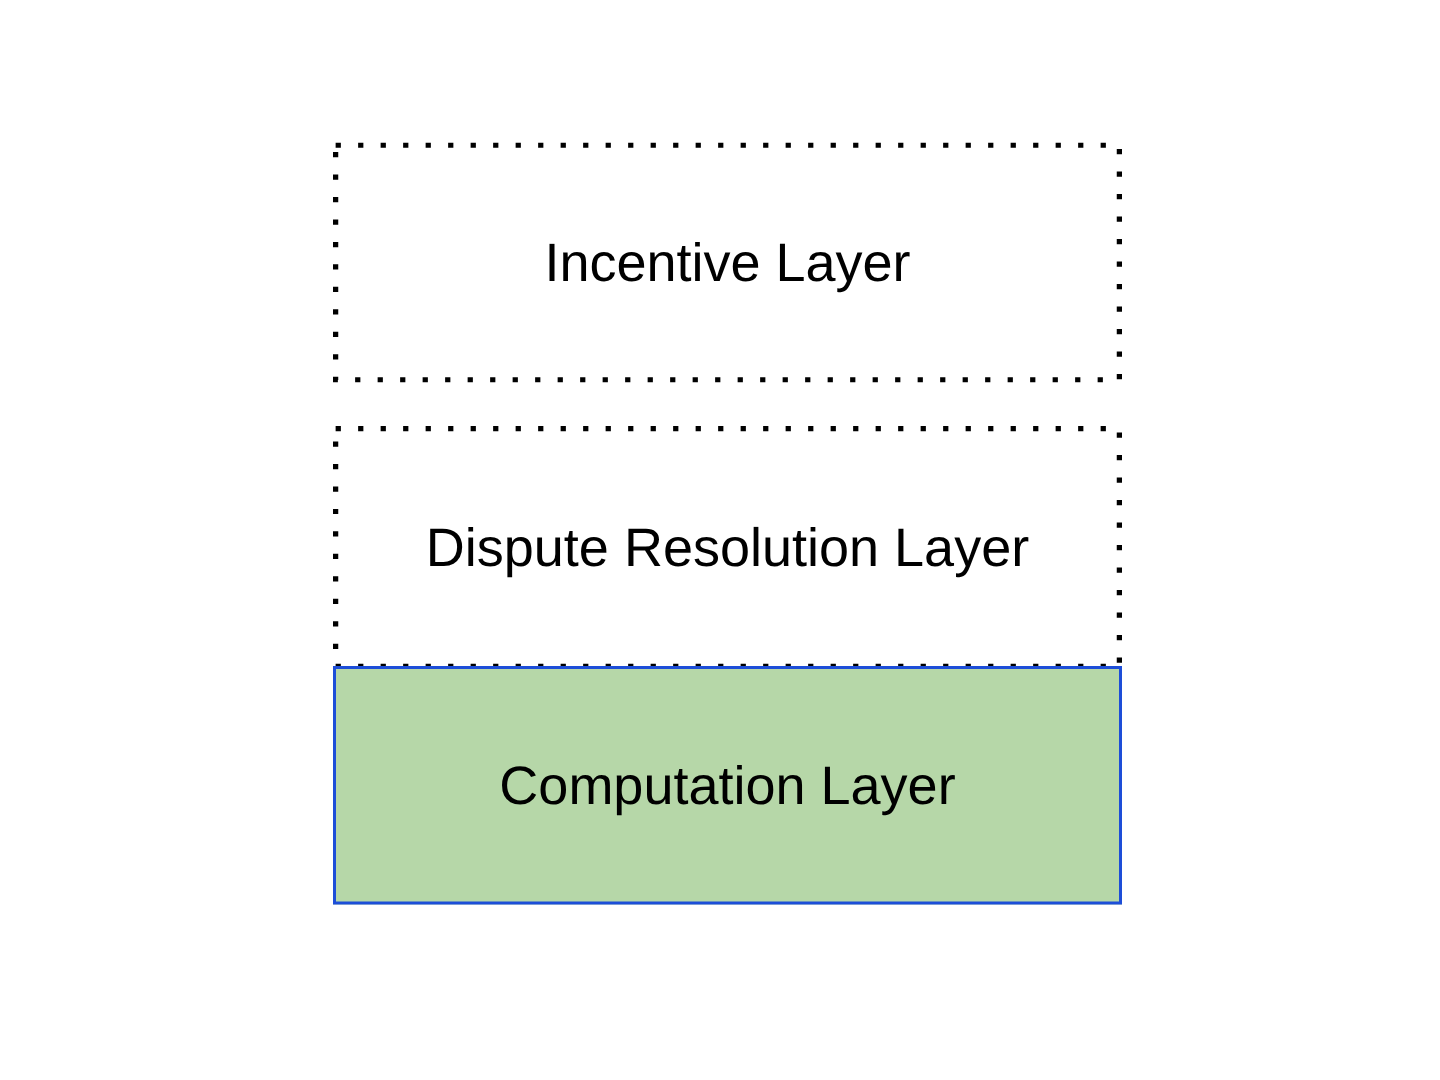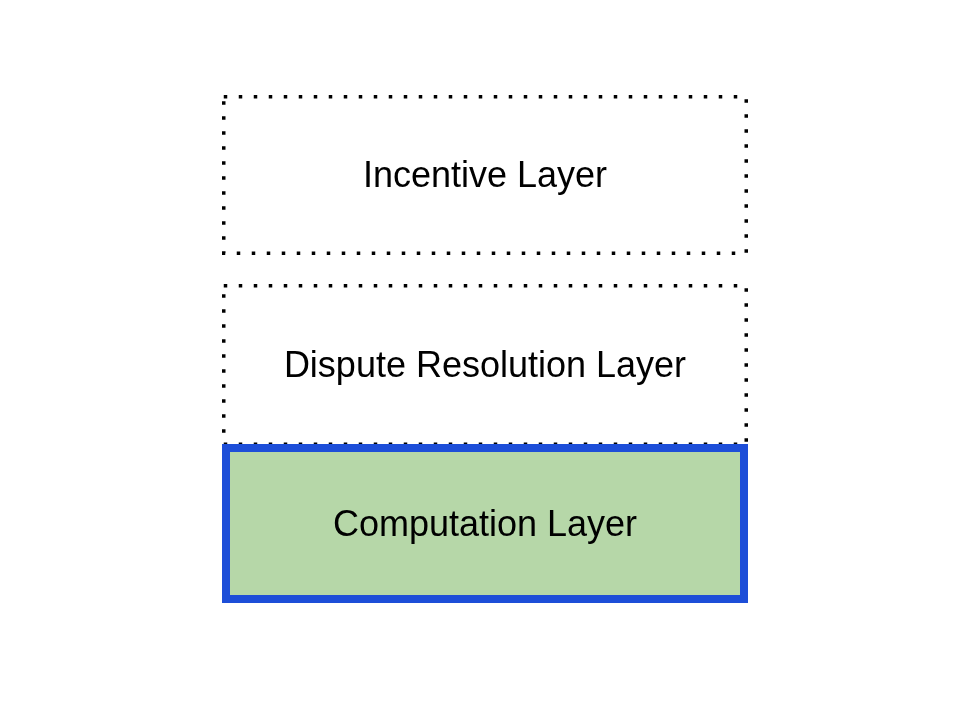--- a/index.html
+++ b/index.html
@@ -22,21 +22,21 @@
     display: flex;
     align-items: center;
     justify-content: center;
     box-sizing: border-box;
   }
   .layer-box.box-incentive { top: 95px;  height: 160px; }
   .layer-box.box-dispute   { top: 284px; height: 162px; }
   .layer-box.box-computation {
     top: 444px;
     height: 159px;
-    border: 8px solid #1d4ed8;
+    border: 2px solid #1d4ed8;
   }
   .dotted-border {
     position: absolute;
     top: 0;
     left: 0;
     pointer-events: none;
   }
   .layer-label {
     position: relative;
     font-size: 36px;

